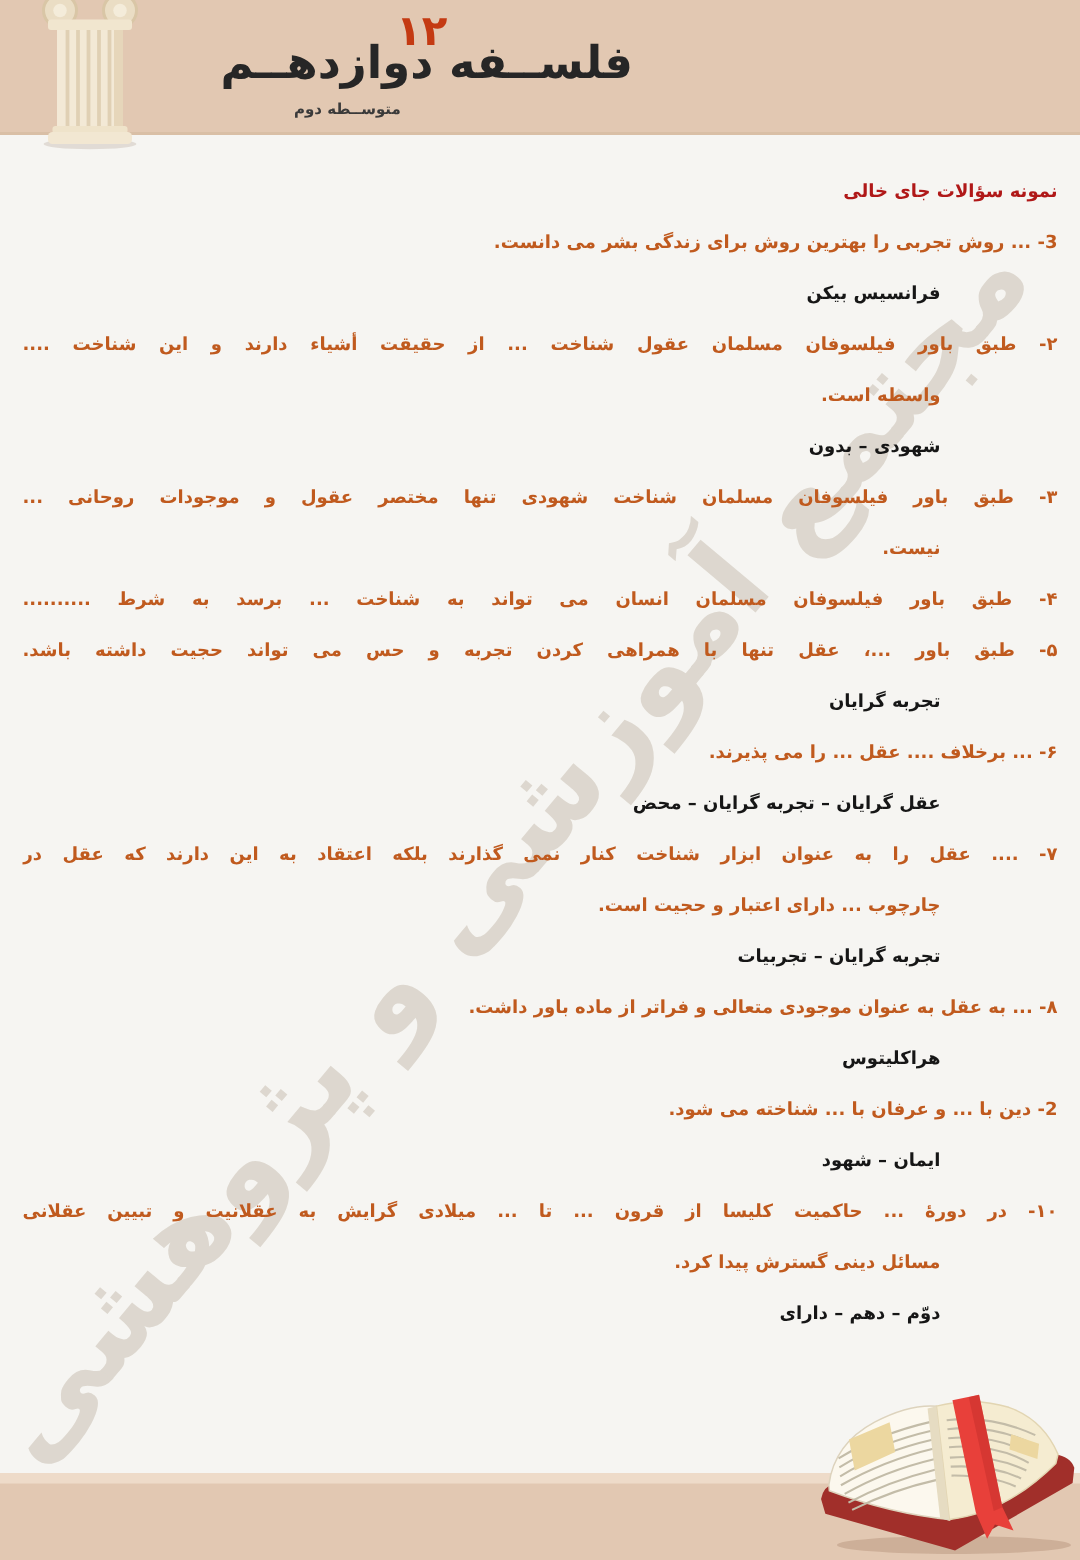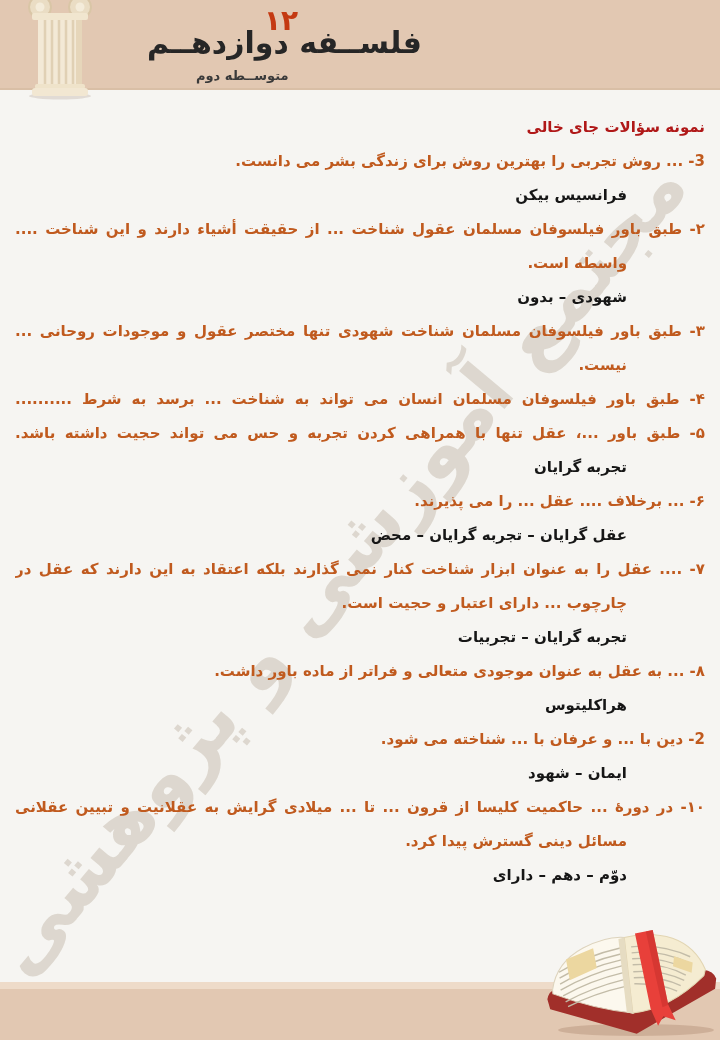--- a/index.html
+++ b/index.html
@@ -23,39 +23,39 @@
   .logo-title{
     font-size:30px;font-weight:bold;color:var(--logo-dark,#262626);
     letter-spacing:0;white-space:nowrap;line-height:46px;text-align:right;
   }
   .logo-grade{
     position:absolute;left:74px;top:-16px;
     font-size:28px;font-weight:bold;color:var(--logo-red,#c43a12);
   }
   .logo-subtitle{
     position:absolute;left:6px;top:48px;
-    font-size:13px;font-weight:bold;color:#3a3a3a;letter-spacing:1px;
+    font-size:10px;font-weight:bold;color:#3a3a3a;letter-spacing:1px;
   }
   
   .watermark{
     position:absolute;left:-70px;top:470px;width:910px;height:110px;
     transform:rotate(-50deg);
     font-size:78px;font-weight:bold;text-align:center;white-space:nowrap;
     direction:rtl;letter-spacing:2px;
     color:var(--watermark,#b9ab9b);opacity:0.36;
     z-index:1;pointer-events:none;
   }
   
   .content{
     position:absolute;top:88px;left:15px;right:15px;
     padding-top:22px;direction:rtl;z-index:2;
   }
   .line{
     height:34px;line-height:34px;overflow:hidden;
-    font-size:15px;font-weight:bold;text-align:right;white-space:nowrap;
+    font-size:12px;font-weight:bold;text-align:right;white-space:nowrap;
   }
   .line.heading{color:var(--heading,#b01818);}
   .line.question{color:var(--question,#c05a1e);}
   .line.continuation{color:var(--question,#c05a1e);padding-right:78px;}
   .line.answer{color:var(--answer,#161616);padding-right:78px;}
   .line.stretch{
     white-space:normal;text-align:justify;text-align-last:justify;
   }
   
   .footer{

